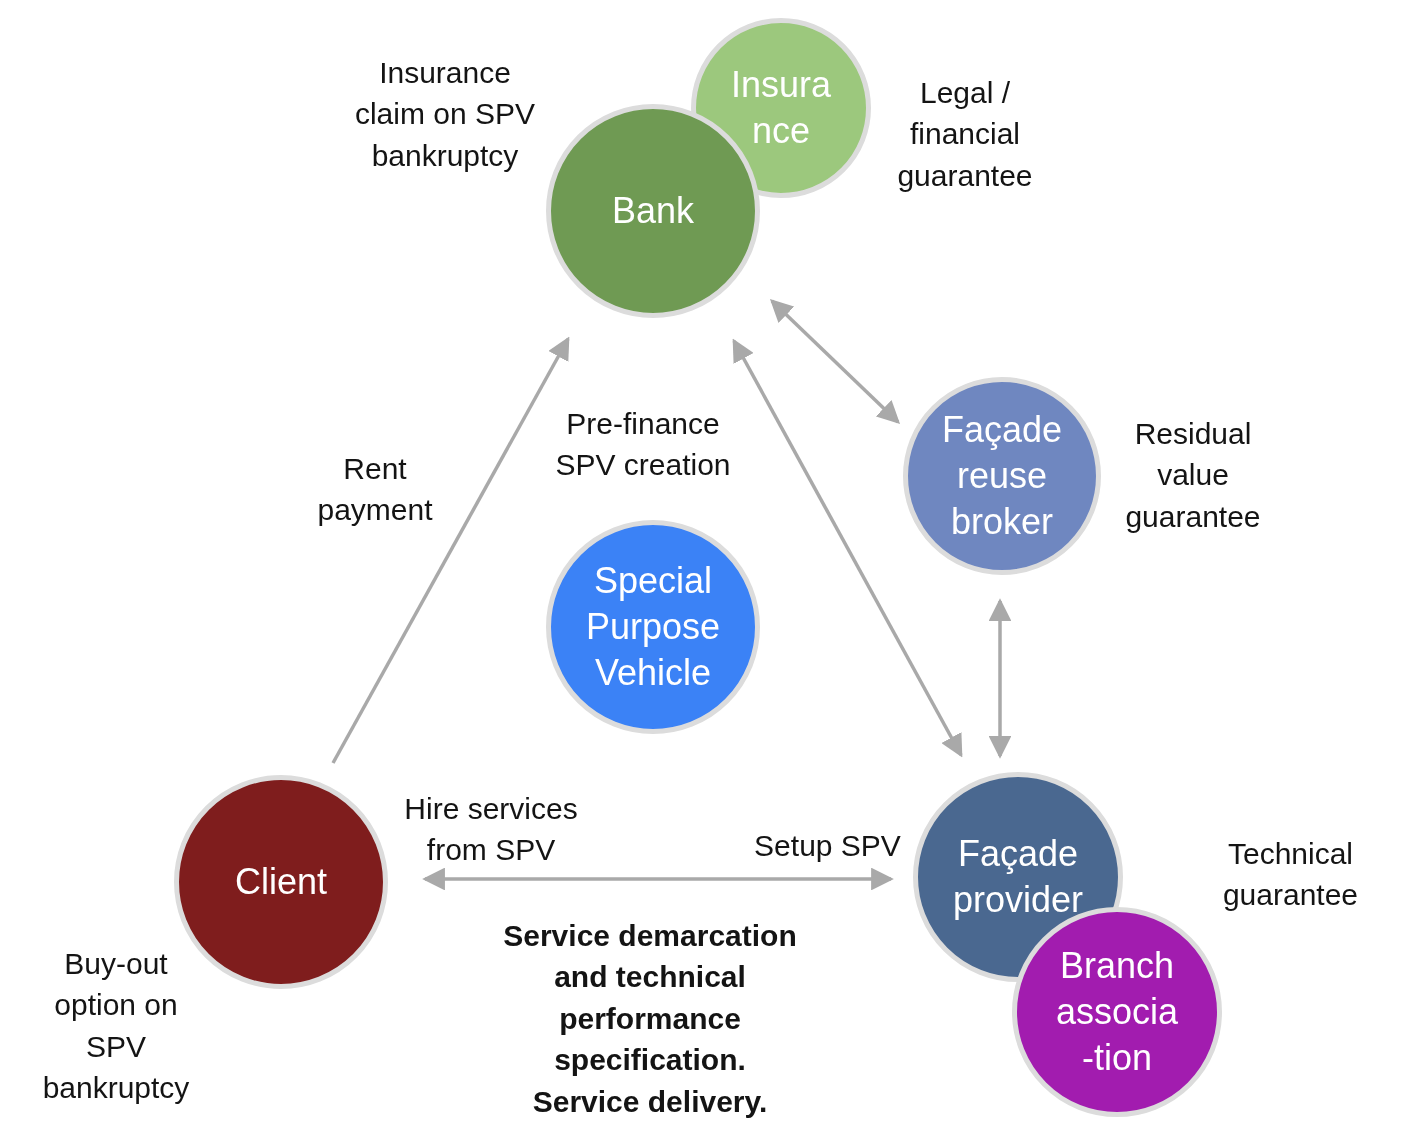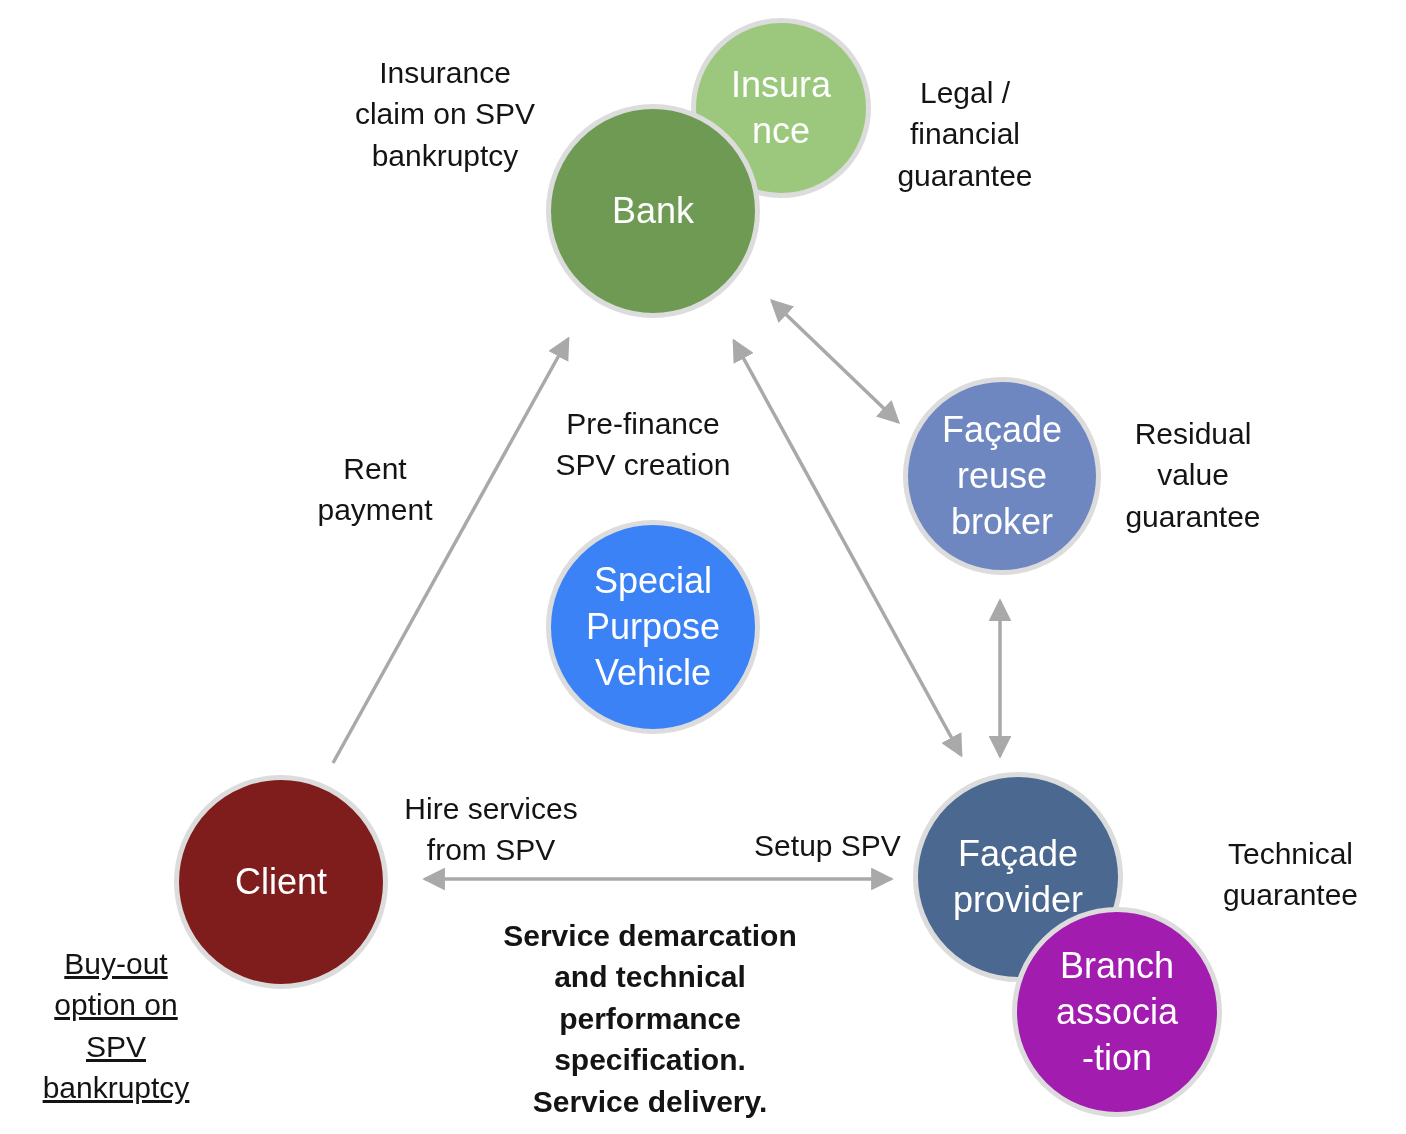--- a/index.html
+++ b/index.html
@@ -121,21 +121,21 @@
 guarantee</div>
 
   <div class="annotation" style="left:360px; top:788px; width:262px;">Hire services
 from SPV</div>
 
   <div class="annotation" style="left:730px; top:797px; width:195px;margin-top:28px;">Setup SPV</div>
 
   <div class="annotation" style="left:1183px; top:833px; width:215px;">Technical
 guarantee</div>
 
-  <div class="annotation" style="left:8px; top:943px; width:216px;text-decoration:underline;">Buy-out
+  <div class="annotation" style="left:8px; top:943px; width:216px;">Buy-out
 option on
 SPV
 bankruptcy</div>
 
   <div class="annotation" style="left:448px; top:915px; width:404px;font-weight:bold;">Service demarcation
 and technical
 performance
 specification.
 Service delivery.</div>
 

